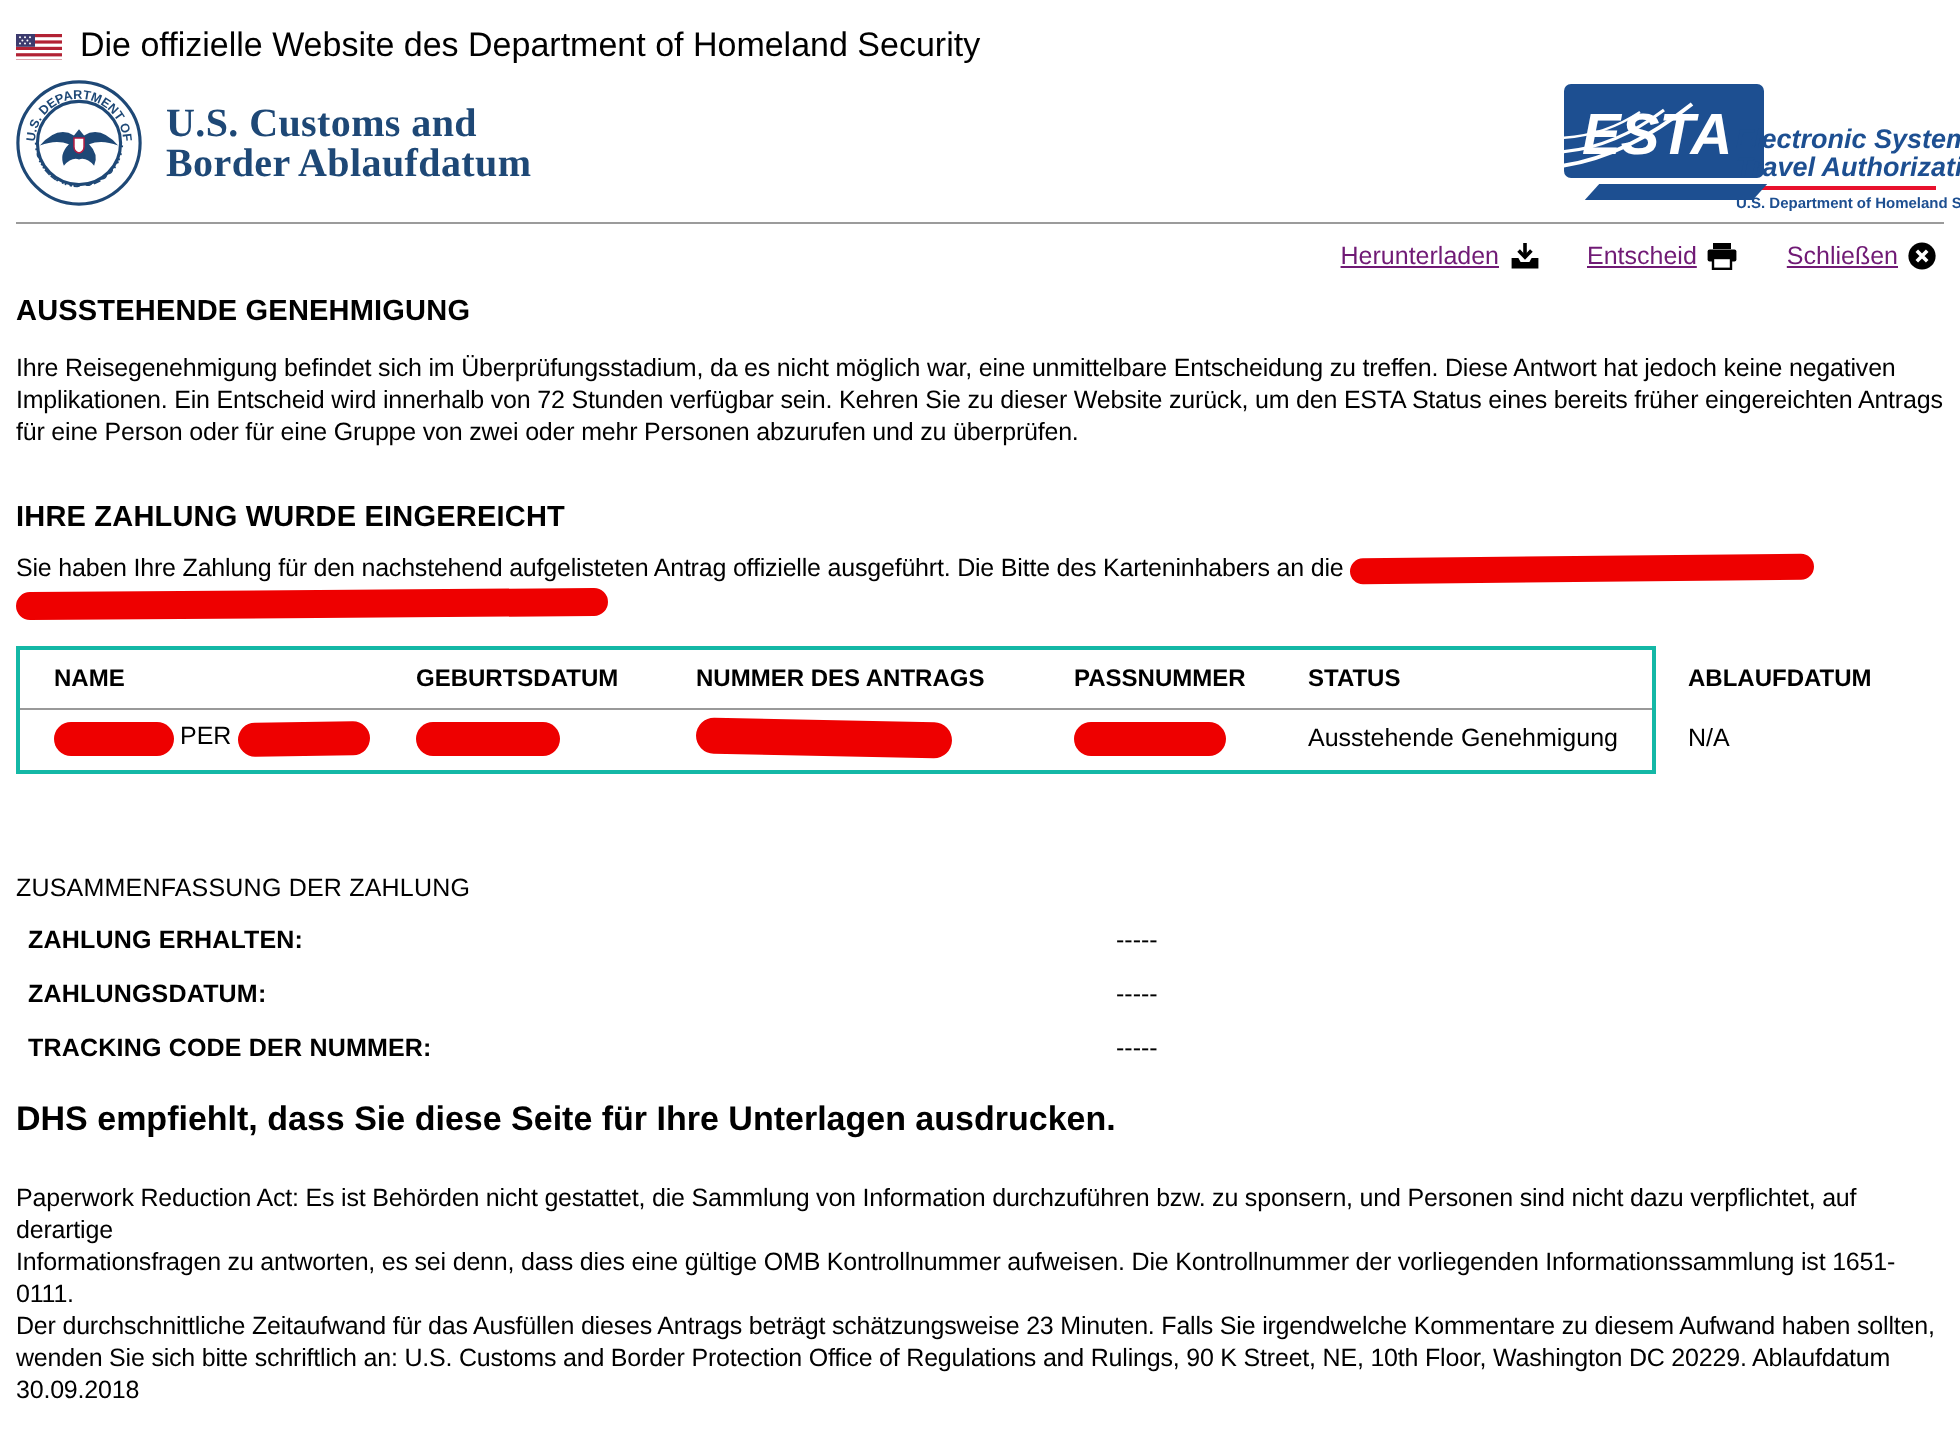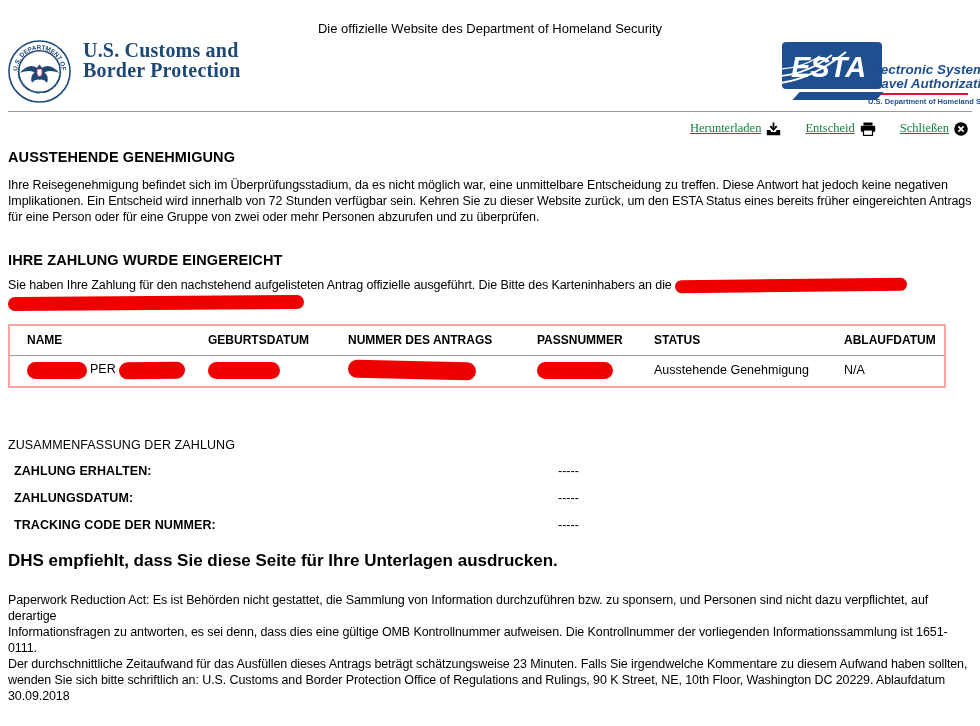--- a/index.html
+++ b/index.html
@@ -5,62 +5,62 @@
   * { box-sizing: border-box; }
   html,body { margin:0; padding:0; }
   body {
     width: 980px; height: 726px; overflow: hidden;
     background: #ffffff; color: #000;
     font-family: "Liberation Sans", sans-serif;
   }
   .page { padding: 0 8px; width: 980px; }
 
   
-  .banner { display:flex; align-items:center; gap:9px; padding-top:12px; height:34px; font-size:13px;flex-direction:column; }
+  .banner { display:flex; align-items:center; gap:9px; padding-top:12px; height:34px; font-size:17px; }
   .flag-svg { display:block; }
 
   
   .header-row { display:flex; align-items:flex-start; margin-top:6px; height:63px; }
   .seal-svg { display:block; }
   .agency-name {
-    margin-left:12px; 
+    margin-left:12px; margin-top:12px;
     font-family:"Liberation Serif", serif; font-weight:600;
     color:#1e4876; font-size:20px; line-height:20px; letter-spacing:0.2px;
   }
   .esta-logo { margin-left:auto; margin-right:4px; display:flex; margin-top:2px; }
   .esta-left { width:80px; }
   .esta-box-svg { display:block; }
   .esta-bar { width:84px; height:8px; background:#1d4f91; transform:skewX(-42deg); margin:3px 0 0 14px; }
   .esta-right { margin-left:6px; padding-top:21px; width:100px; }
   .esta-tagline { font-style:italic; font-weight:bold; color:#1d4f91; font-size:13.5px; line-height:13.5px; white-space:nowrap; }
   .esta-redline { height:2px; background:#e8112d; margin:3px 0 2px; }
   .esta-dhs { font-size:7.5px; font-weight:bold; color:#1d4f91; white-space:nowrap; }
 
   .divider { border:none; border-top:1px solid #9b9b9b; margin:8px 0 0; }
 
   
   .toolbar { display:flex; justify-content:flex-end; gap:24px; margin-top:9px; padding-right:4px; font-size:12.5px; }
-  .toolbar a { color:#15803d; text-decoration:underline; display:flex; align-items:center; gap:5px; cursor:pointer;font-family:Liberation Serif, serif; }
+  .toolbar a { color:#701a75; text-decoration:underline; display:flex; align-items:center; gap:5px; cursor:pointer; }
   .tool-icon-svg { display:block; }
 
   h1, h2 { font-size:14.5px; font-weight:bold; margin:0; letter-spacing:0.1px; }
   .h-status { margin-top:13px; }
   .h-payment { margin-top:27px; }
 
   .para { font-size:12.5px; line-height:16px; letter-spacing:-0.1px; white-space:pre-line; margin-top:12px; width:964px; }
 
   
   .redact { display:inline-block; background:#ee0000; border-radius:9px; vertical-align:middle; }
   .r-line1 { width:232px; height:13px; transform:rotate(-0.6deg); margin-left:3px; }
   .r-line2 { width:296px; height:14px; transform:rotate(-0.4deg); margin-right:7px; }
   .pay-line { font-size:12.5px; line-height:17px; letter-spacing:-0.1px; }
   .pay-wrap { margin-top:9px; }
 
   
-  .app-table { margin-top:13px; border:2px solid #fca5a5; width:938px; }
+  .app-table { margin-top:13px; border:2px solid #14b8a6; width:820px; }
   .t-grid { display:grid; grid-template-columns:198px 140px 189px 117px 190px 1fr; align-items:center; }
   .t-head { font-weight:bold; font-size:12px; padding:7px 0 8px; border-bottom:1px solid #999; }
   .t-row { font-size:12.5px; padding:5px 0 7px; }
   .t-cell:first-child { padding-left:17px; }
   .r-name1 { width:60px; height:17px; }
   .r-name2 { width:66px; height:17px; transform:rotate(-0.8deg); }
   .r-dob { width:72px; height:17px; }
   .r-app { width:128px; height:18px; border-radius:10px; transform:rotate(1.2deg); }
   .r-pass { width:76px; height:17px; }
   .name-frag { margin:0 3px; }
@@ -111,21 +111,21 @@
       </text>
       <text font-size="10" font-weight="bold" fill="#1e4876" text-anchor="middle">
         <textPath href="#arcBottom" startOffset="50%">HOMELAND SECURITY</textPath>
       </text>
       <circle cx="50" cy="50" r="33" fill="#fff" stroke="#1e4876" stroke-width="2.5"></circle>
       <path d="M19,52 Q33,36 46,44 L50,39 L54,44 Q67,36 81,52 Q68,47 58,51 Q66,59 62,68 Q56,61 50,63 Q44,61 38,68 Q34,59 42,51 Q32,47 19,52 Z" fill="#1e4876"></path>
       <path d="M46,46 h8 v7 q0,4 -4,5 q-4,-1 -4,-5 Z" fill="#fff" stroke="#b31942" stroke-width="1.2"></path>
     </svg>
     <div class="agency-name">
       <div>U.S. Customs and</div>
-      <div>Border Protection</div>
+      <div>Border Ablaufdatum</div>
     </div>
 
     <div class="esta-logo">
       <div class="esta-left">
         <svg class="esta-box-svg" width="100" height="47" viewBox="0 0 100 47">
           <rect x="0.5" y="0.5" width="99" height="46" rx="3" fill="#1d4f91" stroke="#1d4f91"></rect>
           <path d="M-2,41 Q30,37 64,10" stroke="#fff" stroke-width="2" fill="none"></path>
           <path d="M-2,34 Q25,32 50,13" stroke="#fff" stroke-width="1.6" fill="none"></path>
           <path d="M-2,27 Q20,26 38,14" stroke="#fff" stroke-width="1.2" fill="none"></path>
           <text x="9" y="35" font-size="29" font-weight="bold" font-style="italic" fill="#fff" font-family="Liberation Sans, sans-serif">ESTA</text>

